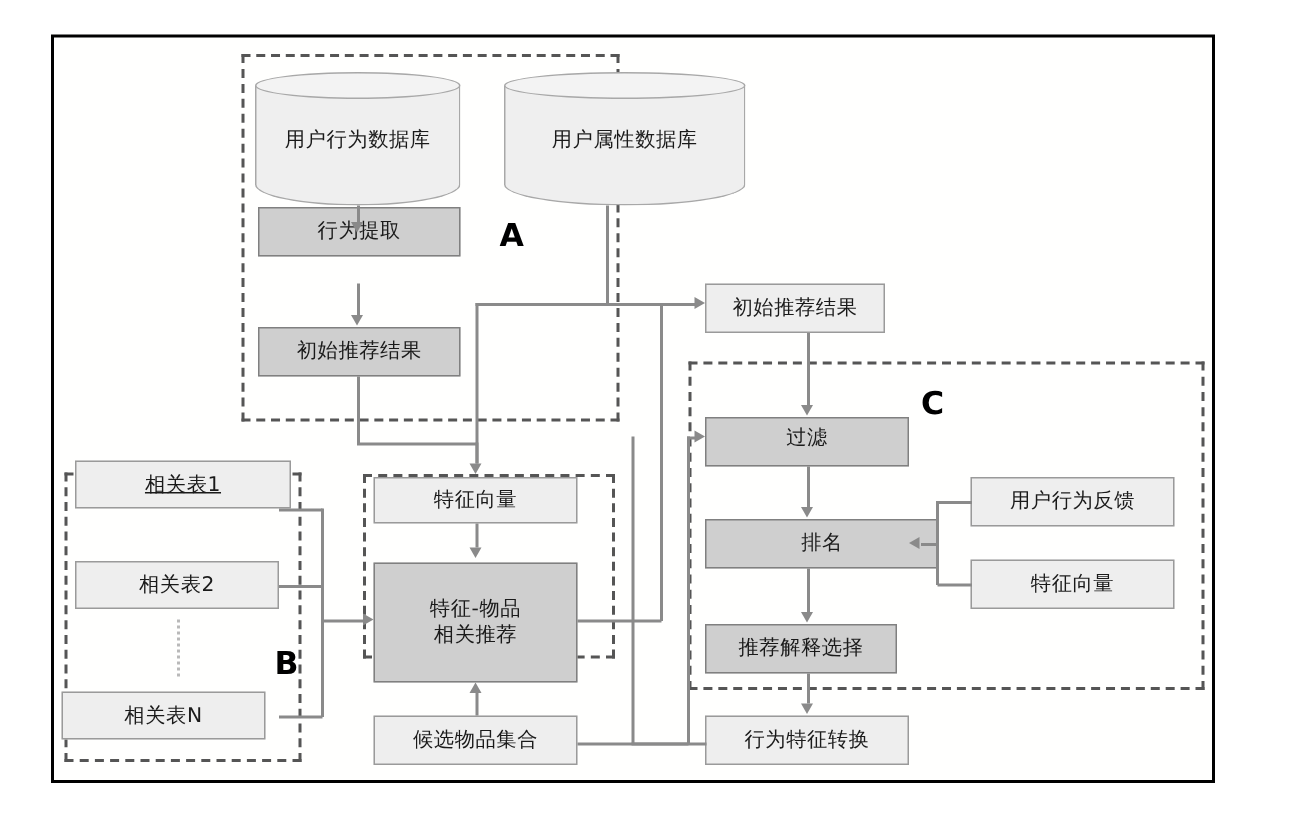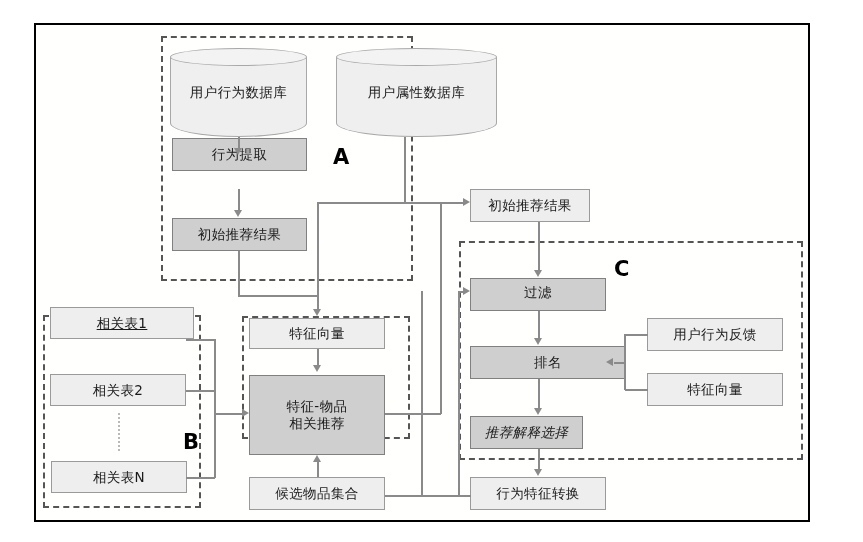--- a/index.html
+++ b/index.html
@@ -75,21 +75,21 @@
     <div class="node light" style="left:14px;top:282px;width:144px;height:32px;text-decoration:underline;">
       <span>相关表1</span>
     </div>
 
     <div class="node light" style="left:14px;top:349px;width:136px;height:32px;">
       <span>相关表2</span>
     </div>
 
     <div class="vdots" style="left:82px;top:388px;height:38px;"></div>
 
-    <div class="node light" style="left:15px;top:436px;width:136px;height:32px;">
+    <div class="node light" style="left:5px;top:436px;width:136px;height:32px;">
       <span>相关表N</span>
     </div>
 
     <div class="node light" style="left:213px;top:452px;width:136px;height:33px;">
       <span>候选物品集合</span>
     </div>
 
     <div class="node dark" style="left:213px;top:350px;width:136px;height:80px;flex-direction:column;">
       <span>特征-物品</span>
       <span>相关推荐</span>
@@ -100,21 +100,21 @@
     </div>
 
     <div class="node dark" style="left:434px;top:253px;width:136px;height:33px;font-family:Liberation Mono, monospace;">
       <span>过滤</span>
     </div>
 
     <div class="node dark" style="left:434px;top:321px;width:156px;height:33px;">
       <span>排名</span>
     </div>
 
-    <div class="node dark" style="left:434px;top:391px;width:113px;height:33px;font-style:italic;">
+    <div class="node dark" style="left:434px;top:391px;width:128px;height:33px;">
       <span>推荐解释选择</span>
     </div>
 
     <div class="node light" style="left:434px;top:452px;width:136px;height:33px;">
       <span>行为特征转换</span>
     </div>
 
     <div class="node light" style="left:611px;top:293px;width:136px;height:33px;align-items:center;">
       <span>用户行为反馈</span>
     </div>

